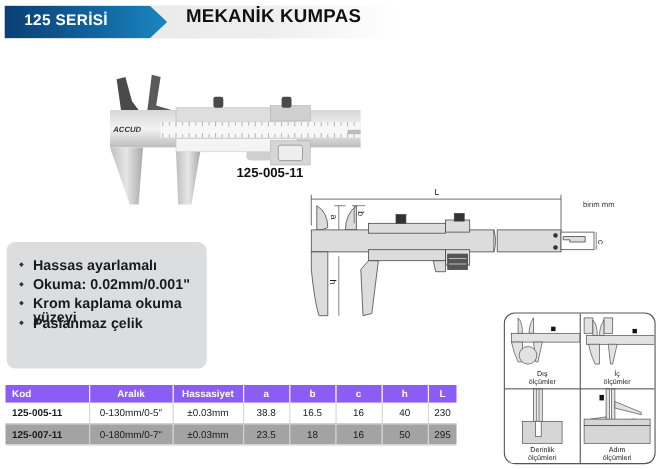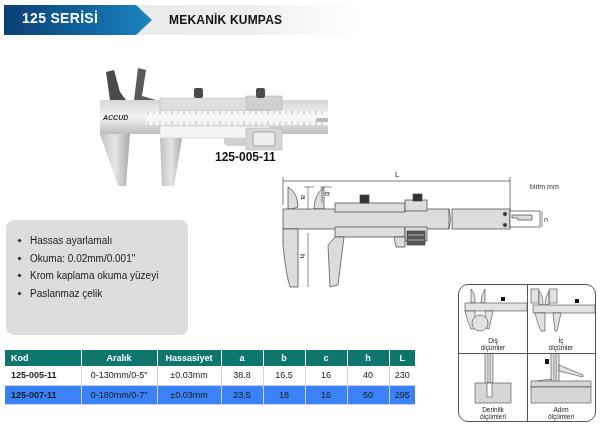--- a/index.html
+++ b/index.html
@@ -7,44 +7,44 @@
   body { position: relative; font-family: "Liberation Sans", sans-serif; color: #1a1a1a; }
 
   
   .header { position: absolute; left: 4px; top: 5px; width: 596px; height: 30px; }
   .header-bar { position: absolute; left: 0; top: 0; width: 596px; height: 30px;
     background: linear-gradient(to right, #e6e6e6 0%, #eeeeee 40%, #fbfbfb 55%, #ffffff 60%); }
   .series-tab { position: absolute; left: 0; top: 0; height: 30px; width: 148px;
     background: linear-gradient(to right, #0b3f73 0%, #11639e 55%, #1b86bf 100%);
     clip-path: polygon(0 0, 132px 0, 148px 15px, 132px 30px, 0 30px); }
   .series-label { position: absolute; left: 18px; top: 5px; font-size: 14px; font-weight: bold; color: #fff; letter-spacing: 0.3px; }
-  .title-label { position: absolute; left: 165px; top: 8px; font-size: 12px; font-weight: bold; color: #111; letter-spacing: 0.2px; }
+  .title-label { position: absolute; left: 165px; top: 0; font-size: 17px; font-weight: bold; color: #111; letter-spacing: 0.2px; }
 
   
   .photo { position: absolute; left: 96px; top: 62px; width: 232px; height: 125px; }
   .photo-code { position: absolute; left: 215px; top: 150px; font-size: 12px; font-weight: bold; color: #111; }
 
   
   .drawing { position: absolute; left: 262px; top: 165px; width: 338px; height: 125px; }
   .unit-label { position: absolute; left: 530px; top: 183px; font-size: 7px; color: #333; }
 
   
   .features { position: absolute; left: 6px; top: 220px; width: 182px; height: 115px;
     background: #dcdddf; border-radius: 8px; }
   .features ul { list-style: none; padding: 14px 0 0 12px; }
-  .features li { font-size: 10px; color: #1a1a1a; height: 17.5px; line-height: 13px; position: relative; padding-left: 12px; }
+  .features li { font-size: 13px; color: #1a1a1a; height: 17.5px; line-height: 13px; position: relative; padding-left: 12px; font-weight: bold; }
   .features li::before { content: ""; position: absolute; left: 0; top: 5px; width: 3px; height: 3px; background: #333; transform: rotate(45deg); }
 
   
   .spec-table { position: absolute; left: 5px; top: 350px; width: 410px; border-collapse: collapse; }
-  .spec-table th { background: #0f766e; color: #fff; font-size: 9px; font-weight: bold; height: 16px; border-right: 1px solid #ffffff; text-align: center; }
+  .spec-table th { background: #8b5cf6; color: #fff; font-size: 9px; font-weight: bold; height: 16px; border-right: 1px solid #ffffff; text-align: center; }
   .spec-table th:first-child { text-align: left; padding-left: 6px; }
   .spec-table td { font-size: 9px; height: 19px; text-align: center; border-right: 1px solid #d5d5d5; border-bottom: 1px solid #cfcfcf; color: #1a1a1a; }
   .spec-table td:first-child { text-align: left; padding-left: 6px; font-weight: bold; }
-  .spec-table tr.alt td { background: #3b82f6; }
+  .spec-table tr.alt td { background: #a3a3a3; }
   .spec-table td:last-child, .spec-table th:last-child { border-right: none; }
 
   
   .usage { position: absolute; left: 458px; top: 284px; width: 138px; height: 138px;
     border: 1.5px solid #555; border-radius: 10px; overflow: hidden; background: #fff; }
   .usage-grid { position: relative; width: 100%; height: 100%; }
   .usage-cell { position: absolute; width: 50%; height: 50%; }
   .usage-cell svg { position: absolute; left: 0; top: 0; }
   .usage-caption { position: absolute; width: 100%; text-align: center; font-size: 6.5px; line-height: 7px; color: #222; }
   .vdiv { position: absolute; left: 50%; top: 0; width: 1px; height: 100%; background: #555; }

